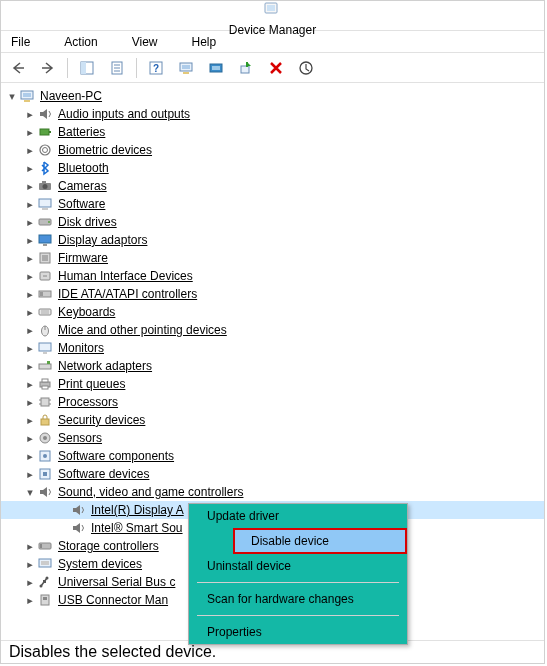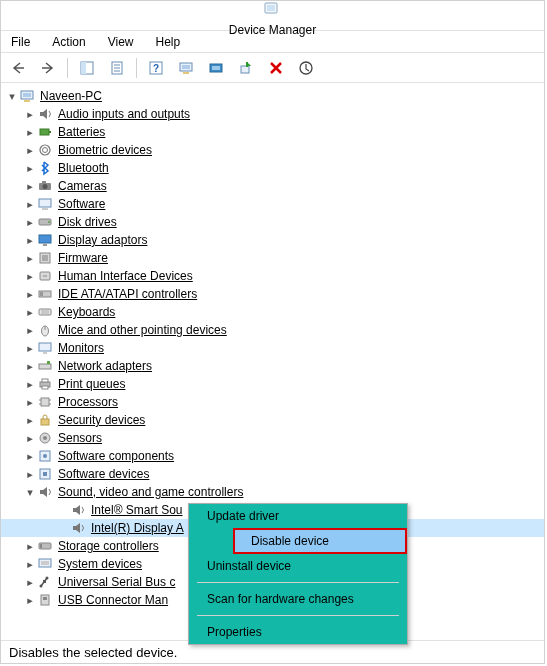--- a/index.html
+++ b/index.html
@@ -31,21 +31,21 @@
     border-bottom: 1px solid #e1e1e1;
     flex-direction: column;
   }
   .titlebar .title { font-size: 12px; }
   
   .menubar {
     display: flex;
     align-items: center;
     height: 22px;
     padding: 0 6px;
-    gap: 14px;
+    gap: 26px;
     border-bottom: 1px solid #e1e1e1;
   }
   .menubar .menuitem { padding: 2px 4px; cursor: default; }
   
   .toolbar {
     display: flex;
     align-items: center;
     height: 30px;
     padding: 0 6px;
     gap: 8px;
@@ -118,21 +118,21 @@
   }
   .context-menu .csep {
     height: 1px; background: #d0d0d0; margin: 4px 8px;
   }
   .context-menu .bold { font-weight: 400; }
   
   .statusbar {
     height: 22px;
     display: flex; align-items: center;
     padding: 0 8px;
-    font-size: 13px;
+    font-size: 16px;
   }
   svg { display:block; }
 </style>
 </head>
 <body>
 
 <div class="window">
 
   <div class="titlebar">
     <span class="node-icon">
@@ -470,41 +470,41 @@
         <span class="indent" style="width:22px"></span>
         <span class="expander ">▾</span>
         <span class="node-icon">
           <svg width="16" height="16" viewBox="0 0 16 16">
             <path d="M3 6 L6 6 L10 3 L10 13 L6 10 L3 10 Z" fill="#777"></path>
             <path d="M12 5 Q15 8 12 11" stroke="#777" fill="none"></path>
           </svg>
         </span>
         <span class="node-label">Sound, video and game controllers</span>
       </div>
-      <div class="tree-row">
-        <span class="indent" style="width:55px"></span>
-        <span class="expander none">▸</span>
-        <span class="node-icon">
-          <svg width="16" height="16" viewBox="0 0 16 16">
-            <path d="M3 6 L6 6 L10 3 L10 13 L6 10 L3 10 Z" fill="#777"></path>
-            <path d="M12 5 Q15 8 12 11" stroke="#777" fill="none"></path>
-          </svg>
-        </span>
-        <span class="node-label">Intel® Smart Sou</span>
-      </div>
       <div class="tree-row selected">
         <span class="indent" style="width:55px"></span>
         <span class="expander none">▸</span>
         <span class="node-icon">
           <svg width="16" height="16" viewBox="0 0 16 16">
             <path d="M3 6 L6 6 L10 3 L10 13 L6 10 L3 10 Z" fill="#777"></path>
             <path d="M12 5 Q15 8 12 11" stroke="#777" fill="none"></path>
           </svg>
         </span>
         <span class="node-label">Intel(R) Display A</span>
+      </div>
+      <div class="tree-row">
+        <span class="indent" style="width:55px"></span>
+        <span class="expander none">▸</span>
+        <span class="node-icon">
+          <svg width="16" height="16" viewBox="0 0 16 16">
+            <path d="M3 6 L6 6 L10 3 L10 13 L6 10 L3 10 Z" fill="#777"></path>
+            <path d="M12 5 Q15 8 12 11" stroke="#777" fill="none"></path>
+          </svg>
+        </span>
+        <span class="node-label">Intel® Smart Sou</span>
       </div>
       <div class="tree-row">
         <span class="indent" style="width:22px"></span>
         <span class="expander ">▸</span>
         <span class="node-icon">
           <svg width="16" height="16" viewBox="0 0 16 16">
             <rect x="2" y="5" width="12" height="6" rx="1" fill="#bcbcbc" stroke="#888"></rect>
             <rect x="3" y="6" width="2" height="4" fill="#888"></rect>
           </svg>
         </span>

